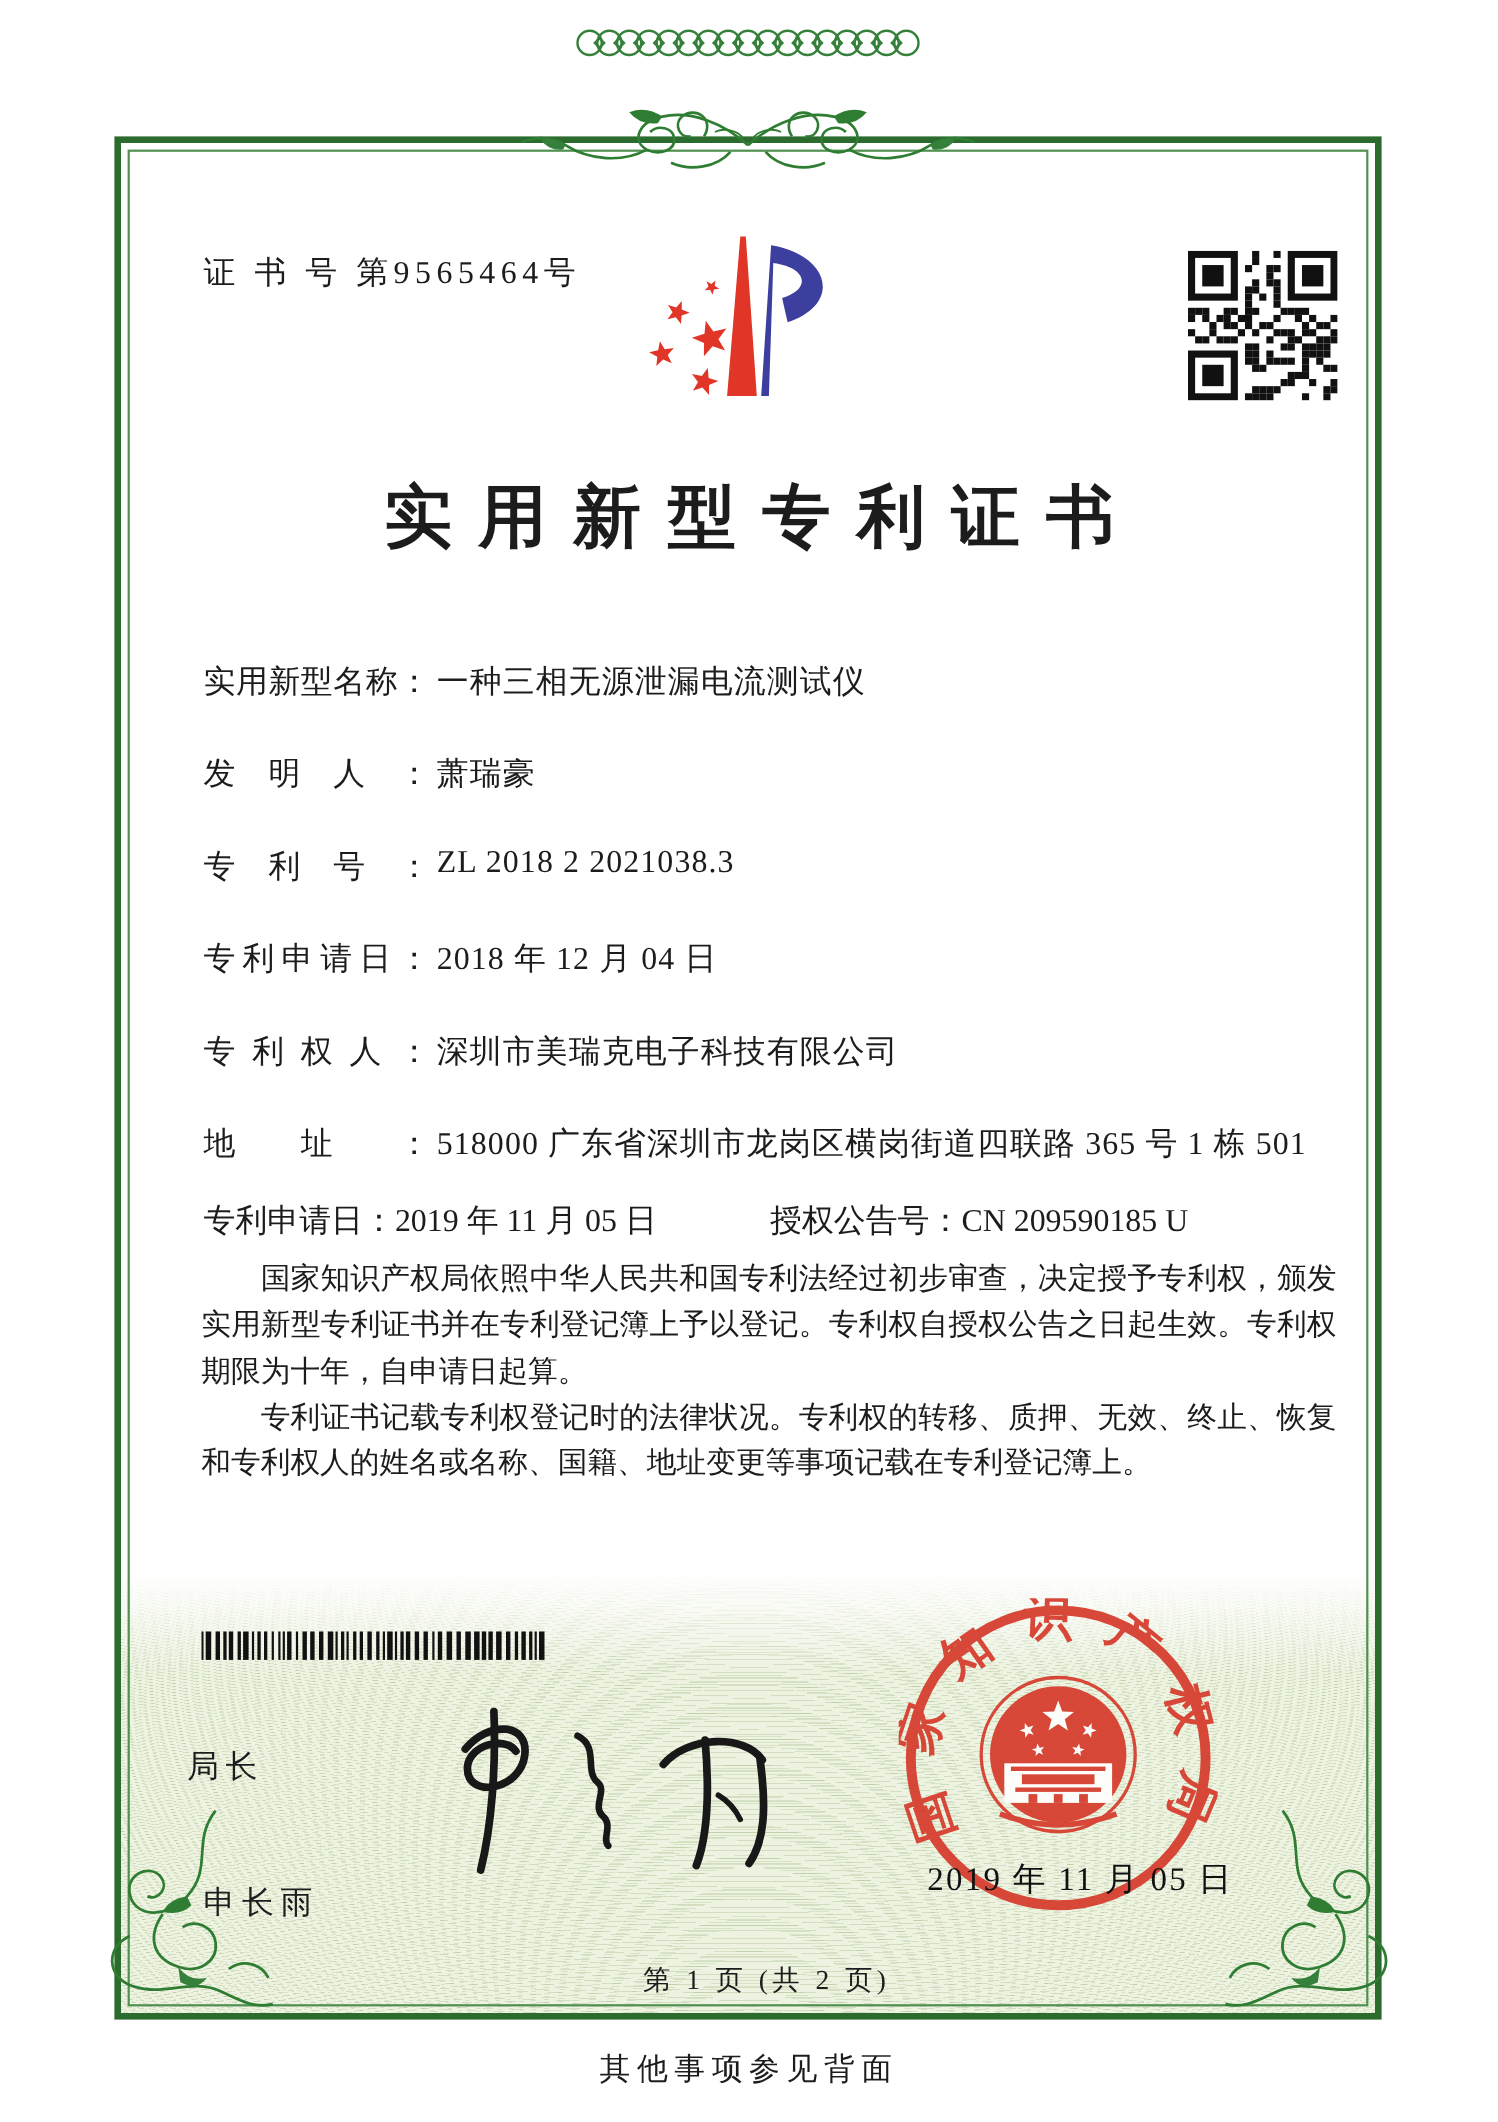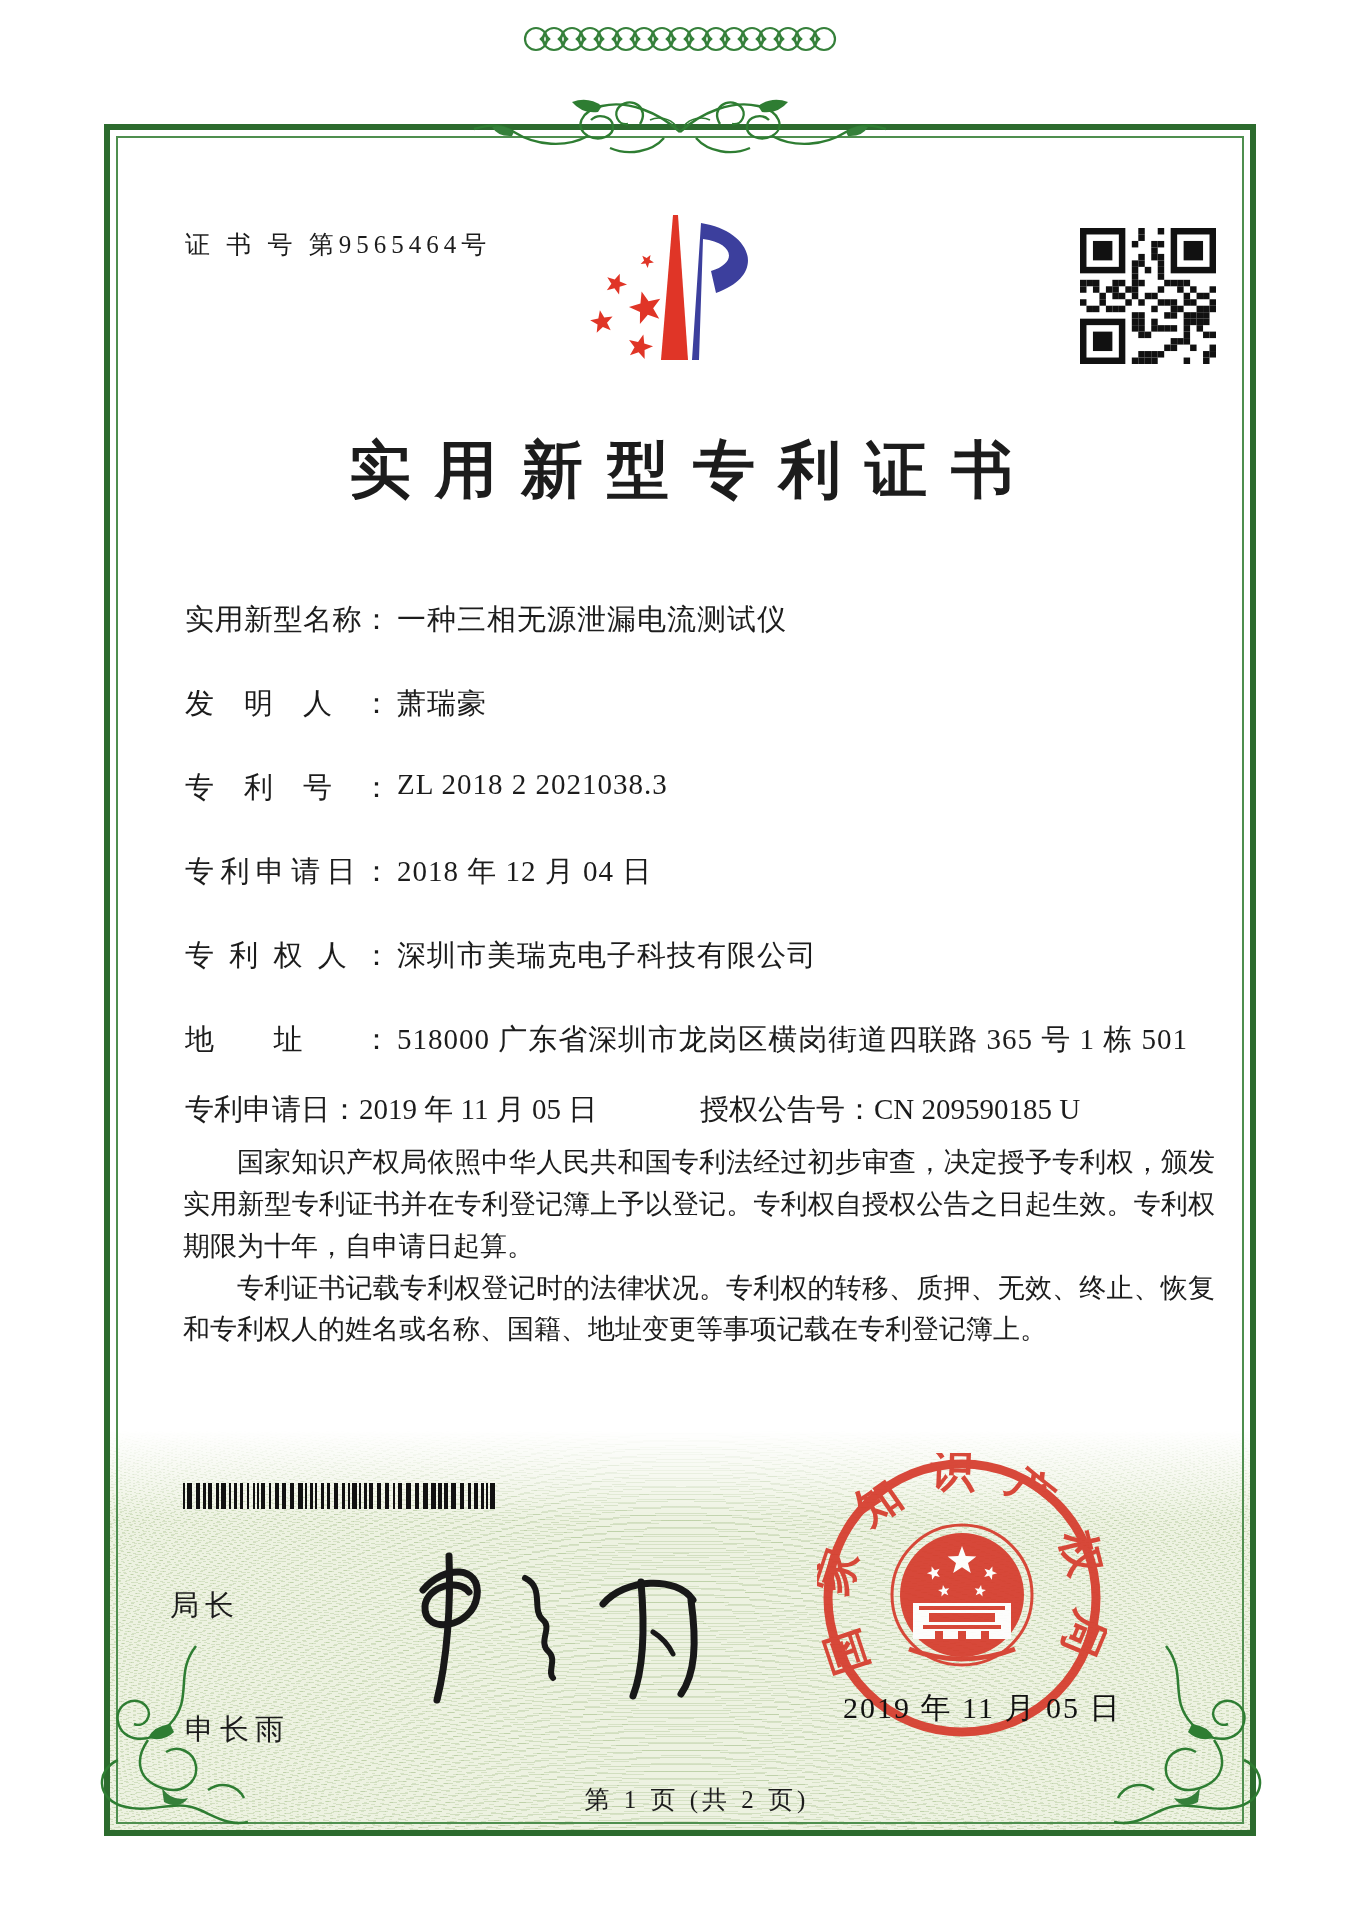--- a/index.html
+++ b/index.html
@@ -13,21 +13,21 @@
       repeating-radial-gradient(120% 100% at 50% -40%, rgba(124,162,88,.25) 0 1.2px, transparent 1.2px 8px),
       repeating-radial-gradient(120% 100% at 50% 150%, rgba(124,162,88,.20) 0 1.2px, transparent 1.2px 9px);
     -webkit-mask-image:linear-gradient(to bottom, transparent 0, #000 90px);
             mask-image:linear-gradient(to bottom, transparent 0, #000 90px);}
   
   .frame-outer{position:absolute;left:104px;top:124px;width:1152px;height:1712px;
     border:6px solid #2c6b2e;box-sizing:border-box;z-index:1;}
   .frame-inner{position:absolute;left:116px;top:136px;width:1128px;height:1688px;
     border:2px solid #4f8f4f;box-sizing:border-box;z-index:1;}
   svg.orn{position:absolute;z-index:2;}
-  .cert-no{position:absolute;left:185px;top:228px;font-size:25px;letter-spacing:5px;z-index:2;text-align:right;}
+  .cert-no{position:absolute;left:185px;top:228px;font-size:29px;letter-spacing:5px;z-index:2;text-align:right;}
   .logo{position:absolute;left:580px;top:195px;width:200px;height:165px;z-index:2;}
   .qr{position:absolute;left:1080px;top:228px;width:136px;height:136px;z-index:2;}
   .title{position:absolute;left:0;top:428px;width:1362px;margin:0;text-align:center;
     font-size:62px;font-weight:700;letter-spacing:24px;text-indent:24px;z-index:2;}
   .rows{position:absolute;left:185px;top:600px;width:1020px;z-index:2;font-size:29px;}
   .frow{position:absolute;left:0;white-space:nowrap;}
   .flabel{display:inline-block;width:206px;text-align:justify;text-align-last:justify;vertical-align:top;}
   .fvalue{margin-left:6px;letter-spacing:1px;}
   .grant{position:absolute;left:185px;top:1090px;width:1030px;font-size:29px;z-index:2;white-space:nowrap;}
   .grant .right{position:absolute;left:515px;top:0;}
@@ -384,14 +384,15 @@
       <rect x="106" y="172" width="78" height="4" fill="#d63a2b"></rect>
       <rect x="118" y="178" width="8" height="8" fill="#d63a2b"></rect>
       <rect x="141" y="178" width="8" height="8" fill="#d63a2b"></rect>
       <rect x="164" y="178" width="8" height="8" fill="#d63a2b"></rect>
       <path d="M92,196 Q145,216 198,196" fill="none" stroke="#d63a2b" stroke-width="5"></path>
     </g>
   </svg>
   <div class="seal-date">2019 年 11 月 05 日</div>
 
   <div class="page-num">第 1 页 (共 2 页)</div>
+  <div class="back-note">其他事项参见背面</div>
 
 </div>
 
 </body></html>

